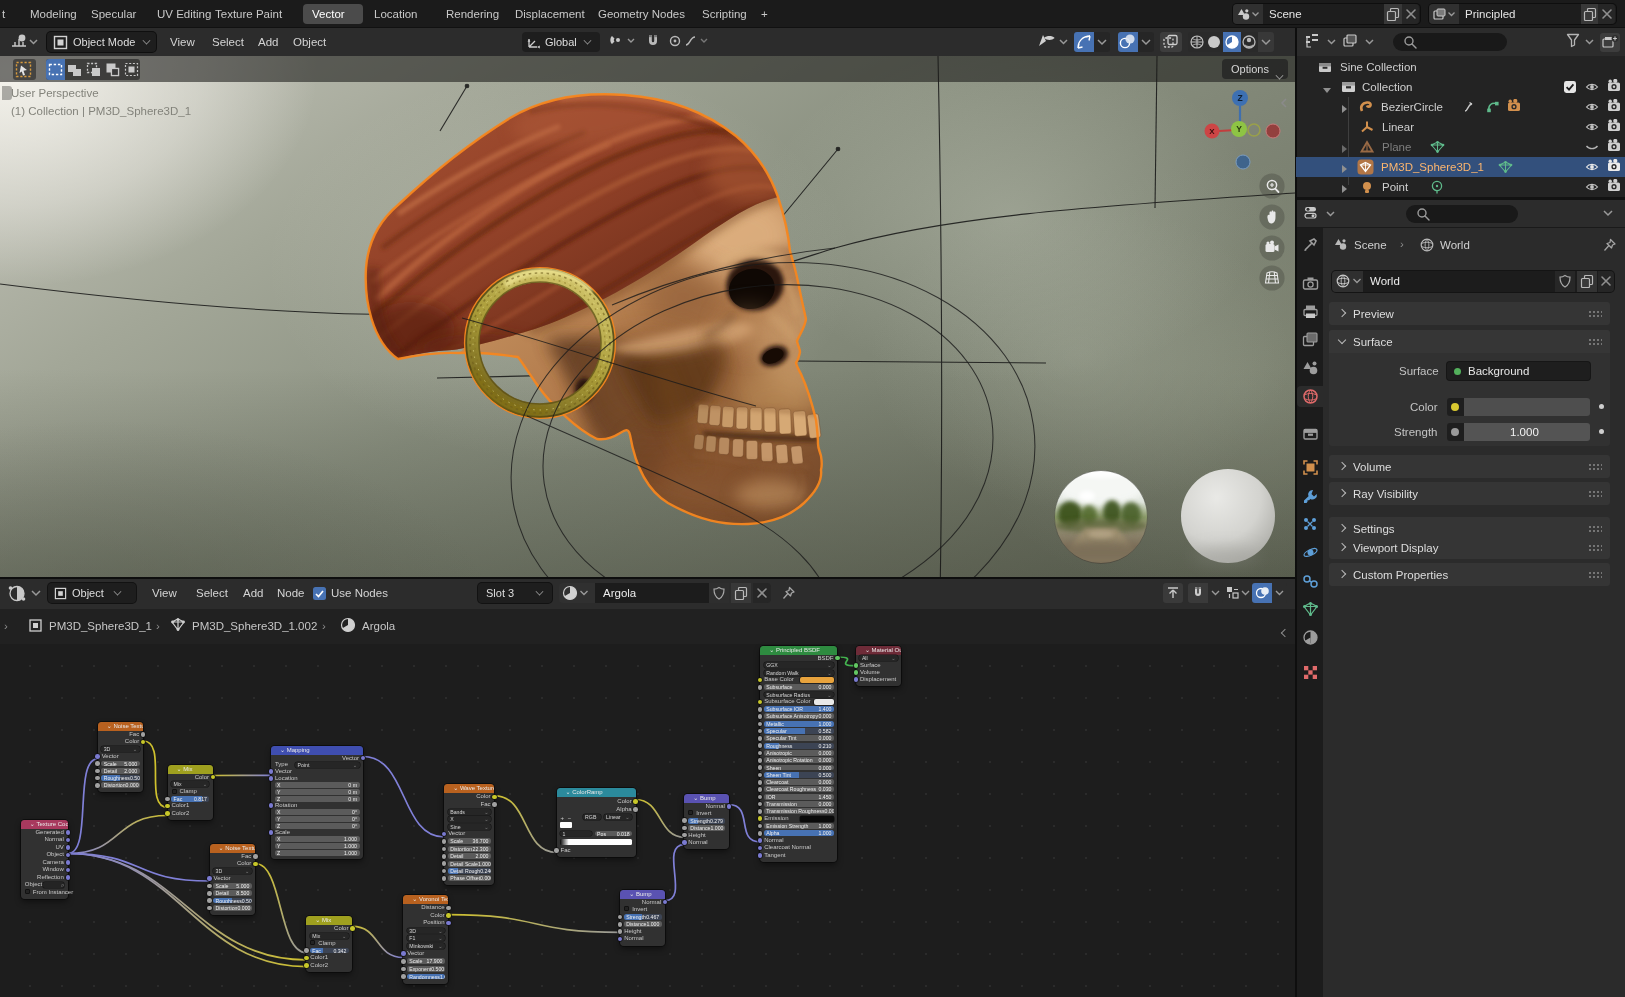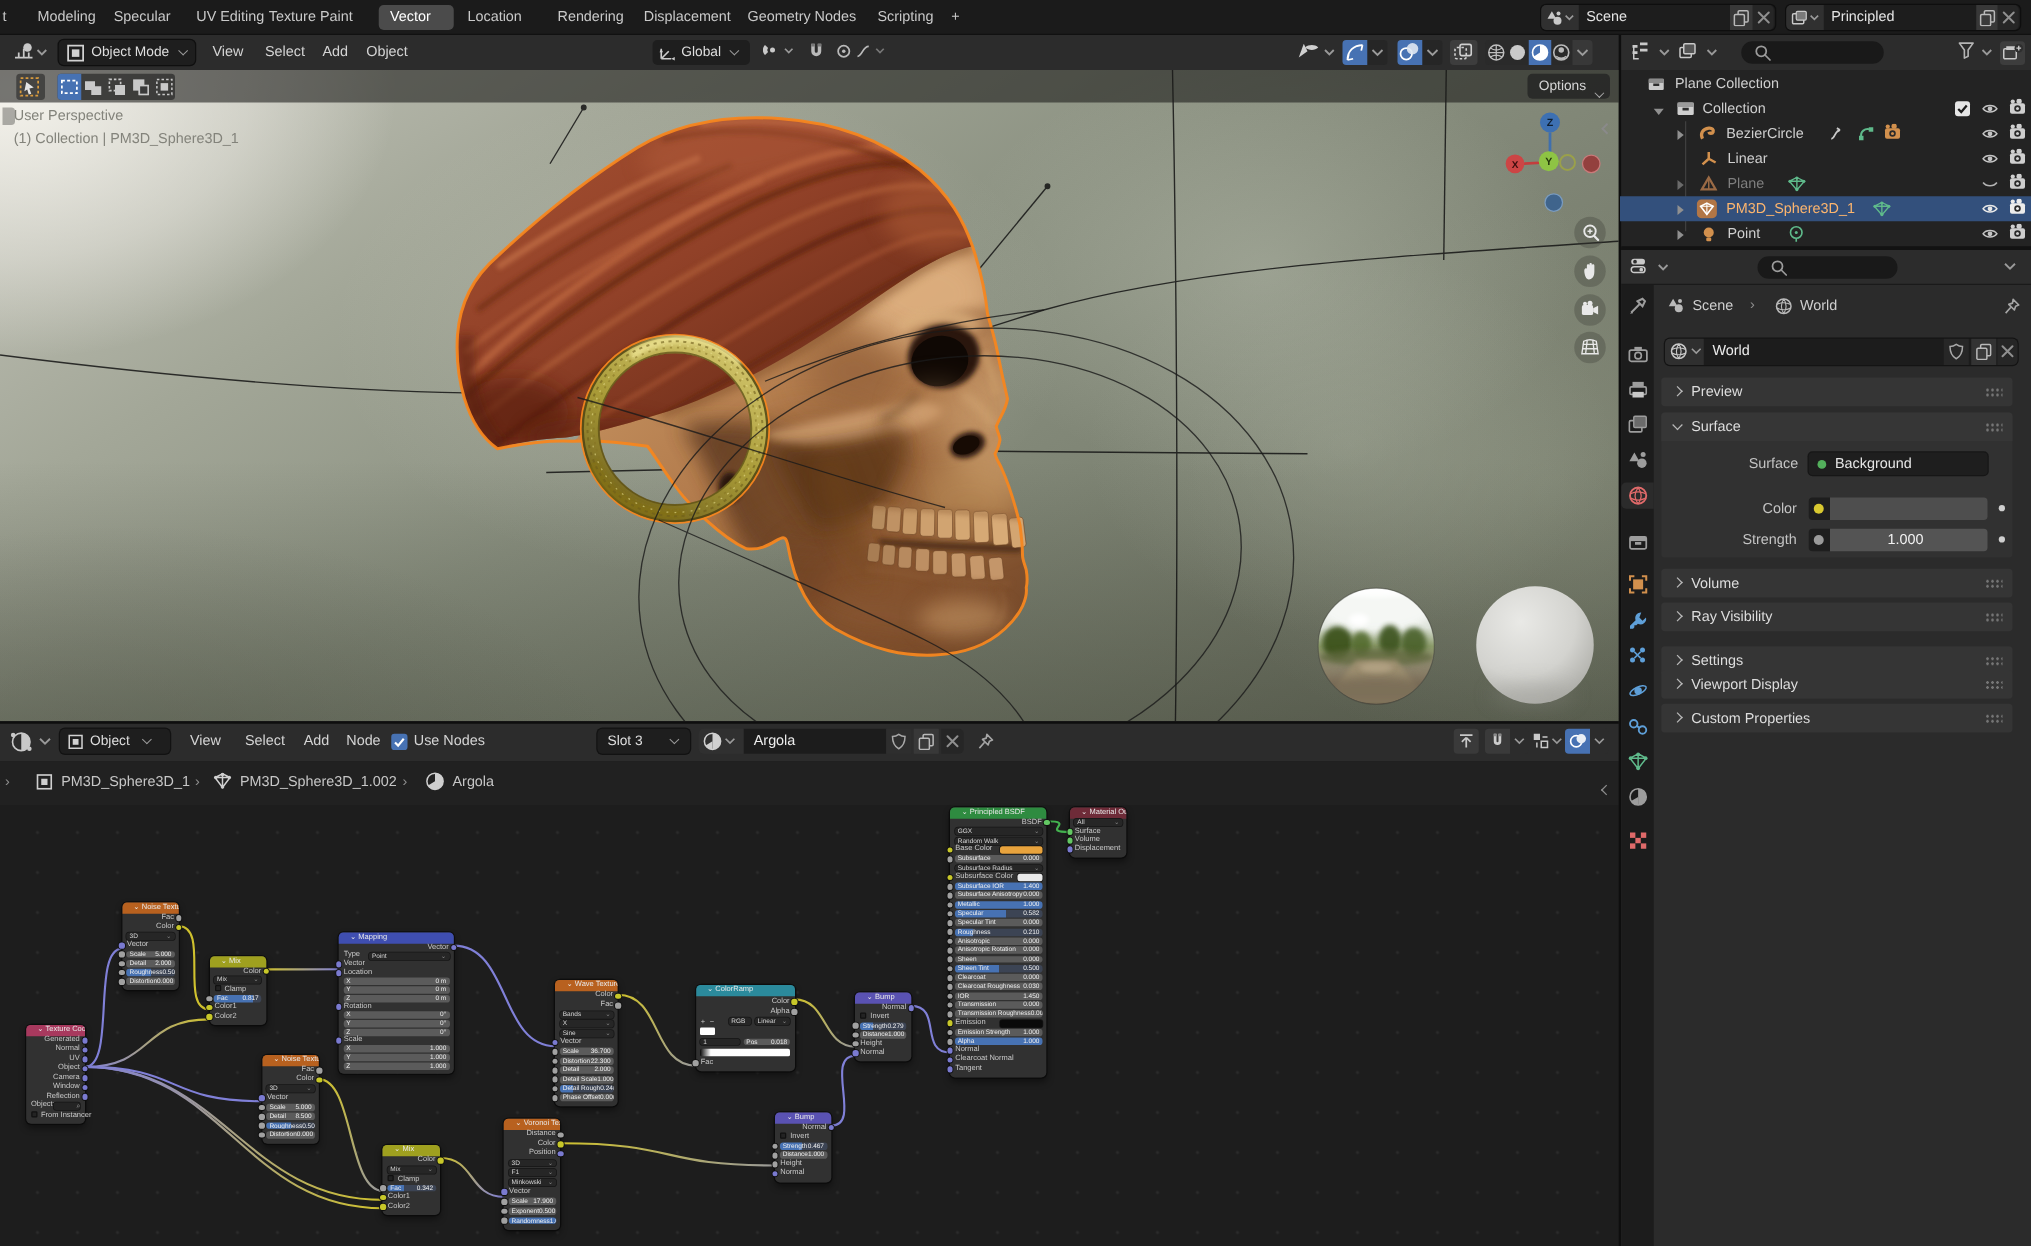--- a/index.html
+++ b/index.html
@@ -1261,21 +1261,21 @@
 <div class="abs" style="left:1297px;top:56px;width:328px;height:142px;background:#232323"></div>
 <div class="abs" style="left:1348px;top:97px;width:1px;height:88px;background:#3f3f3f"></div>
 <div class="orow" style="top:57px;">
     <span style="position:absolute;left:22px;top:3px">
       <svg class="abs" style="left:0px;top:0px" width="14" height="14" viewBox="0 0 14 14">
         <rect x="1" y="3" width="12" height="9" rx="1" fill="#c9c9c9"></rect>
         <rect x="1" y="3" width="12" height="3.4" fill="#8a8a8a"></rect>
         <rect x="4.6" y="6.8" width="4.8" height="2" fill="#2c2c2c"></rect>
       </svg>
     </span>
-    <span style="position:absolute;left:44px;top:4px;color:#cfcfcf;font-size:11.5px">Plane Collection</span>
+    <span style="position:absolute;left:44px;top:4px;color:#cfcfcf;font-size:11.5px">Sine Collection</span>
   </div>
 <div class="orow" style="top:77px;">
     <span style="position:absolute;left:27px;top:6px"><span class="oarrD"></span></span>
     <span style="position:absolute;left:45px;top:2px">
       <svg class="abs" style="left:0px;top:0px" width="15" height="15" viewBox="0 0 15 15">
         <rect x="1" y="3" width="13" height="10" rx="1.2" fill="#cfcfcf"></rect>
         <rect x="1" y="3" width="13" height="3.6" fill="#9a9a9a"></rect>
         <rect x="5" y="7.2" width="5" height="2.2" fill="#2c2c2c"></rect>
       </svg>
     </span>

